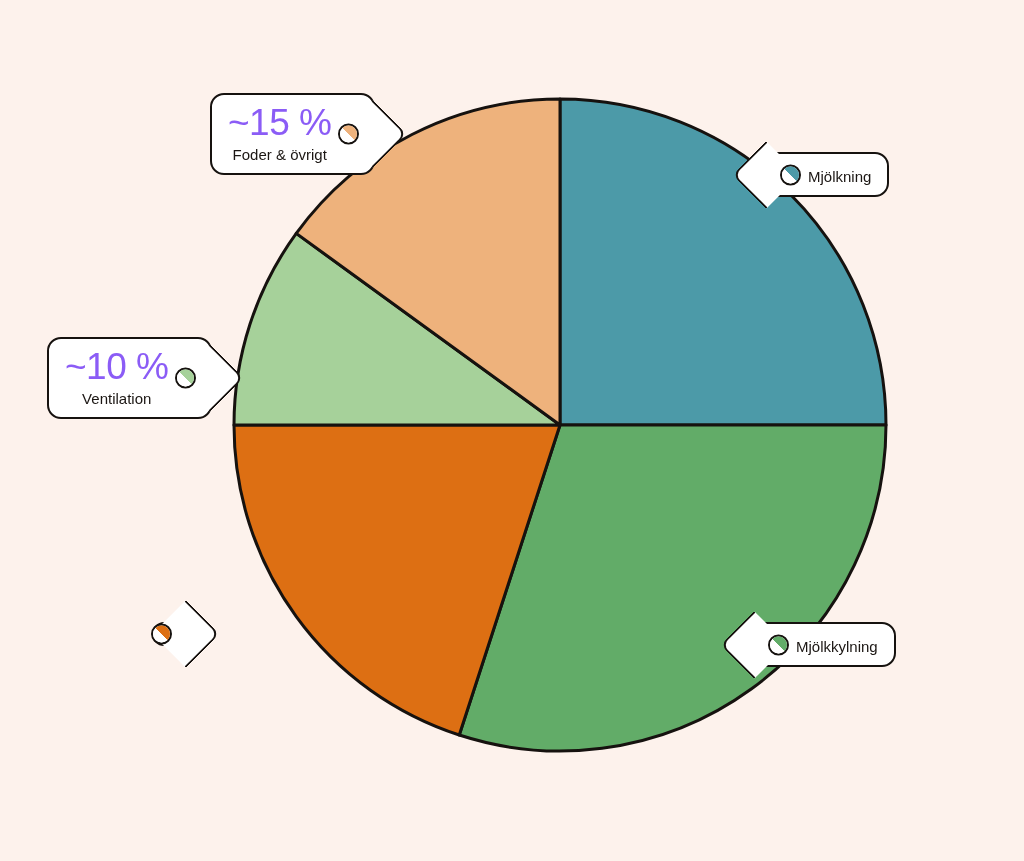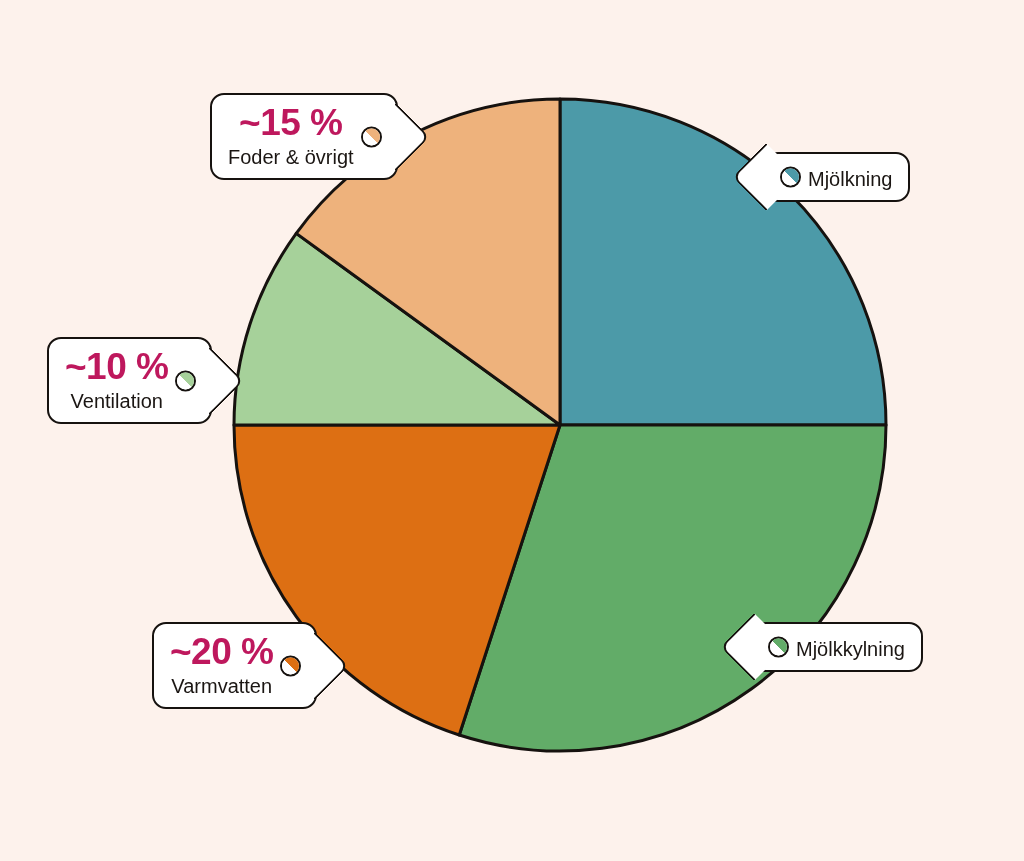--- a/index.html
+++ b/index.html
@@ -22,27 +22,27 @@
     padding:9px 16px 11px 16px;
     display:flex;
     flex-direction:column;
     align-items:center;
     justify-content:center;
     line-height:1;
     z-index:5;
   }
   .tag .pct{
     font-size:37px;
-    font-weight:bold;
-    color:#be185d;
+    font-weight:normal;
+    color:#8b5cf6;
     letter-spacing:-0.5px;
     white-space:nowrap;
   }
   .tag .name{
-    font-size:20px;
+    font-size:15px;
     font-weight:normal;
     color:#1b1613;
     margin-top:6px;
     white-space:nowrap;
   }
 
   
   .tag .point{
     position:absolute;
     width:46px;height:46px;
@@ -139,24 +139,20 @@
       <div class="pct">~10 %</div>
       <div class="name">Ventilation</div>
     </div>
   </div>
 
   <div class="tag point-right" style="left:152px; top:622px;">
     <div class="point"></div>
     <div class="swatch">
         <i style="background: linear-gradient(rgb(221, 111, 19) 0%, rgb(221, 111, 19) 50%, rgb(255, 255, 255) 50%, rgb(255, 255, 255) 100%);"></i>
       </div>
-    <div class="tag-inner">
-      <div class="pct">~20 %</div>
-      <div class="name">Varmvatten</div>
-    </div>
   </div>
 
   <div class="tag point-left" style="left:752px; top:622px;">
     <div class="point"></div>
     <div class="swatch">
         <i style="background: linear-gradient(rgb(98, 172, 104) 0%, rgb(98, 172, 104) 50%, rgb(255, 255, 255) 50%, rgb(255, 255, 255) 100%);"></i>
       </div>
     <div class="tag-inner">
       <div class="name">Mjölkkylning</div>
     </div>

